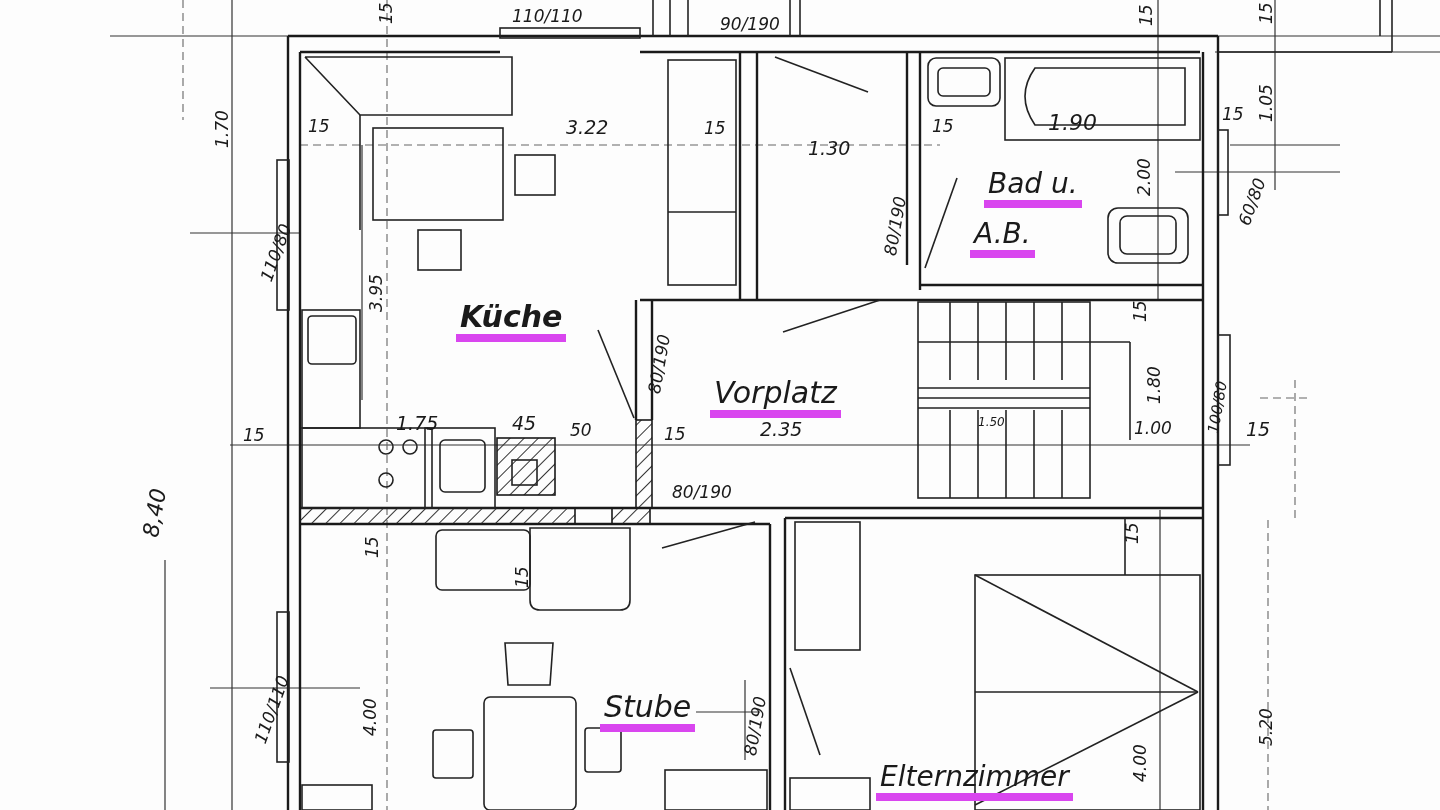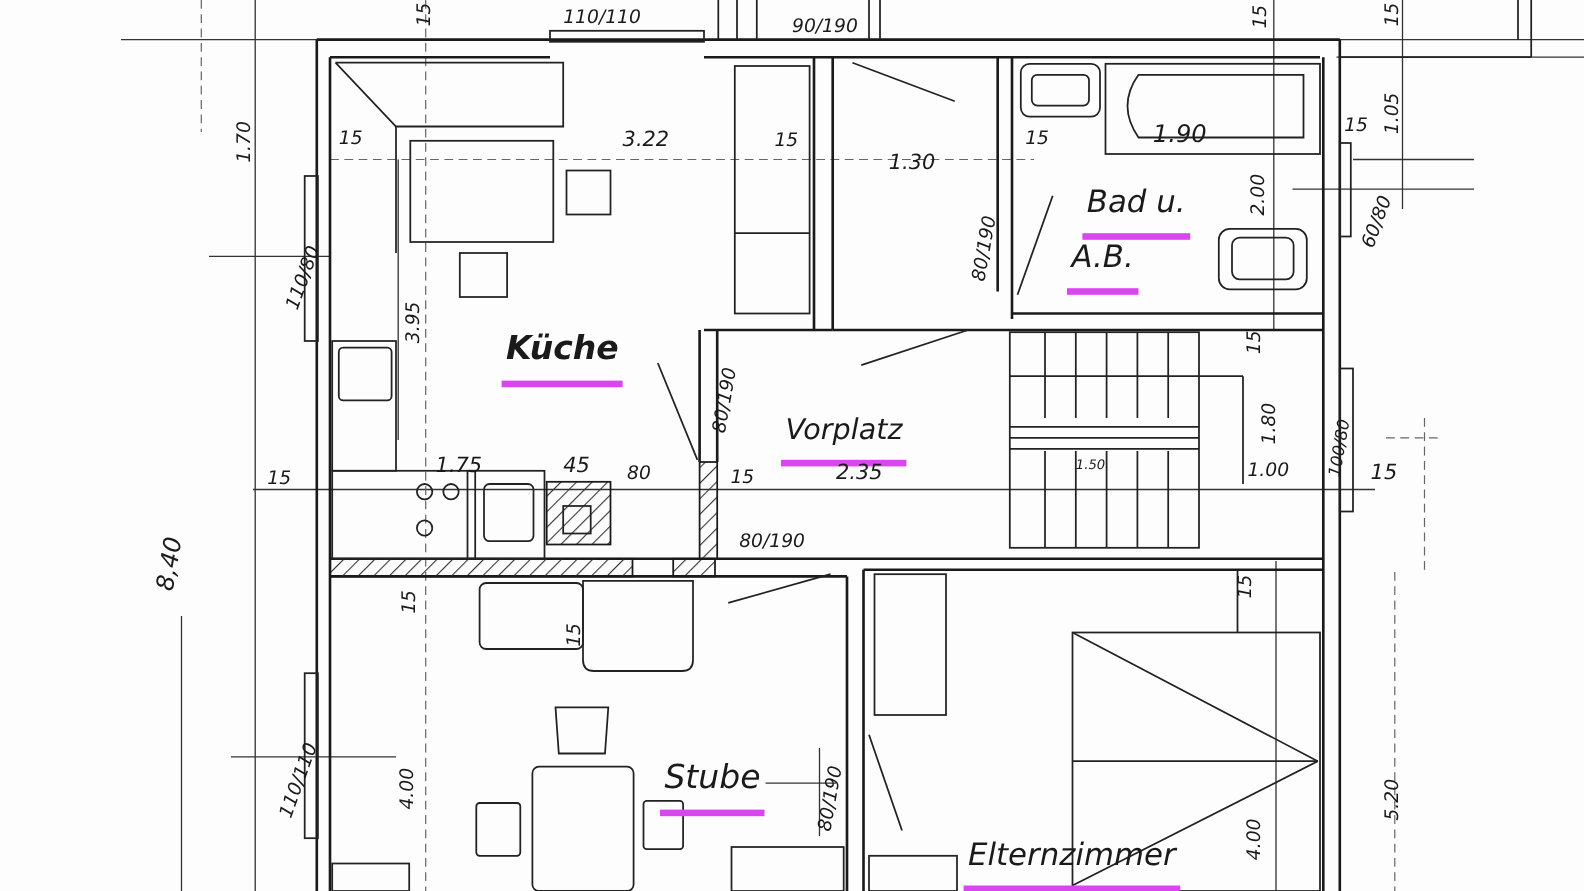--- a/index.html
+++ b/index.html
@@ -4,21 +4,21 @@
 <style>
   html,body{margin:0;padding:0;background:#fdfdfd;}
   body{width:1440px;height:810px;overflow:hidden;position:relative;font-family:"DejaVu Sans",sans-serif;}
   svg{position:absolute;left:0;top:0;}
   .w{stroke:#1a1a1a;stroke-width:2.4;fill:none;}
   .t{stroke:#222;stroke-width:1.6;fill:none;}
   .d{stroke:#333;stroke-width:1.2;fill:none;}
   .dash{stroke:#666;stroke-width:1.1;fill:none;stroke-dasharray:8 5;}
   .hatch{fill:url(#hp);stroke:#1a1a1a;stroke-width:1.6;}
   .lbl{position:absolute;color:#1a1a1a;white-space:nowrap;font-family:"DejaVu Sans",sans-serif;font-style:italic;}
-  .room{font-size:30px;border-bottom:6px solid #d946ef;padding:0 4px 14px 4px;line-height:1;}
+  .room{font-size:30px;border-bottom:8px solid #d946ef;padding:0 4px 2px 4px;line-height:1;}
   .dim{font-size:17px;line-height:1;}
   .rot{transform-origin:0 0;}
 </style>
 </head>
 <body>
 
 <svg width="1440" height="810" viewBox="0 0 1440 810">
   <defs>
     <pattern id="hp" width="10" height="10" patternUnits="userSpaceOnUse" patternTransform="rotate(45)">
       <line x1="0" y1="0" x2="0" y2="10" stroke="#333" stroke-width="2"></line>
@@ -172,39 +172,39 @@
     <rect class="t" x="975" y="575" width="225" height="235"></rect>
     <line class="t" x1="975" y1="575" x2="1198" y2="692"></line>
     <line class="t" x1="975" y1="692" x2="1198" y2="692"></line>
     <line class="t" x1="975" y1="805" x2="1198" y2="692"></line>
     <line class="t" x1="1125" y1="518" x2="1125" y2="575"></line>
     <rect class="t" x="790" y="778" width="80" height="32"></rect>
   </g>
 </svg>
 
 <div class="lbl room" style="left:456px;top:302px;font-weight:bold;">Küche</div>
-<div class="lbl room" style="left:710px;top:378px;font-size:26px;">Vorplatz</div>
+<div class="lbl room" style="left:710px;top:378px;font-size:30px;">Vorplatz</div>
 <div class="lbl room" style="left:984px;top:170px;font-size:28px;">Bad u.</div>
 <div class="lbl room" style="left:970px;top:220px;font-size:28px;font-style:italic;">A.B.</div>
 <div class="lbl room" style="left:600px;top:644px;margin-top:48px;">Stube</div>
 <div class="lbl room" style="left:876px;top:733px;font-size:28px;margin-top:30px;">Elternzimmer</div>
 
 <div class="lbl dim" style="left:512px;top:8px;">110/110</div>
 <div class="lbl dim" style="left:720px;top:16px;">90/190</div>
 <div class="lbl dim" style="left:308px;top:118px;">15</div>
 <div class="lbl dim" style="left:566px;top:118px;font-size:19px;">3.22</div>
 <div class="lbl dim" style="left:704px;top:120px;">15</div>
 <div class="lbl dim" style="left:808px;top:118px;font-size:19px;margin-top:21px;">1.30</div>
 <div class="lbl dim" style="left:932px;top:118px;">15</div>
 <div class="lbl dim" style="left:1048px;top:112px;font-size:22px;">1.90</div>
 <div class="lbl dim" style="left:1222px;top:106px;">15</div>
 <div class="lbl dim" style="left:243px;top:427px;">15</div>
 <div class="lbl dim" style="left:396px;top:414px;font-size:19px;text-align:right;">1.75</div>
 <div class="lbl dim" style="left:512px;top:414px;font-size:19px;text-align:center;">45</div>
-<div class="lbl dim" style="left:570px;top:422px;">80</div>
+<div class="lbl dim" style="left:570px;top:422px;">50</div>
 <div class="lbl dim" style="left:664px;top:426px;">15</div>
 <div class="lbl dim" style="left:760px;top:420px;font-size:19px;">2.35</div>
 <div class="lbl dim" style="left:978px;top:416px;font-size:12px;">1.50</div>
 <div class="lbl dim" style="left:1134px;top:420px;">1.00</div>
 <div class="lbl dim" style="left:1246px;top:420px;font-size:19px;">15</div>
 <div class="lbl dim" style="left:672px;top:484px;">80/190</div>
 
 <div class="lbl dim rot" style="left:378px;top:24px;transform:rotate(-90deg);">15</div>
 <div class="lbl dim rot" style="left:1138px;top:26px;transform:rotate(-90deg);">15</div>
 <div class="lbl dim rot" style="left:1258px;top:24px;transform:rotate(-90deg);">15</div>

